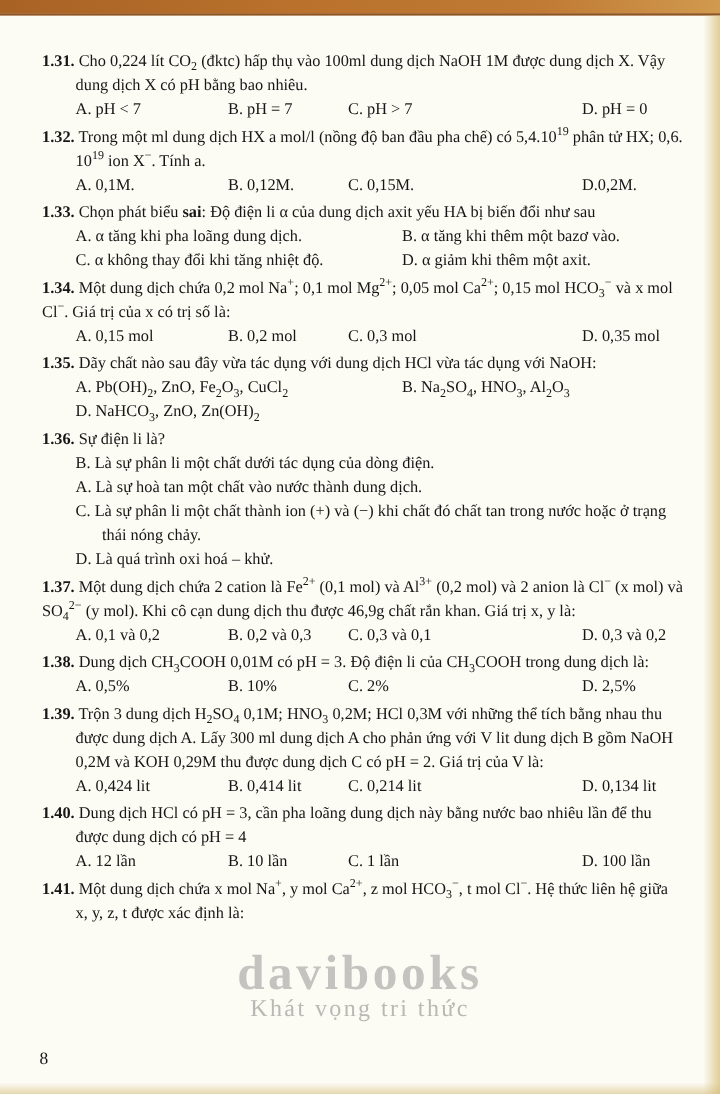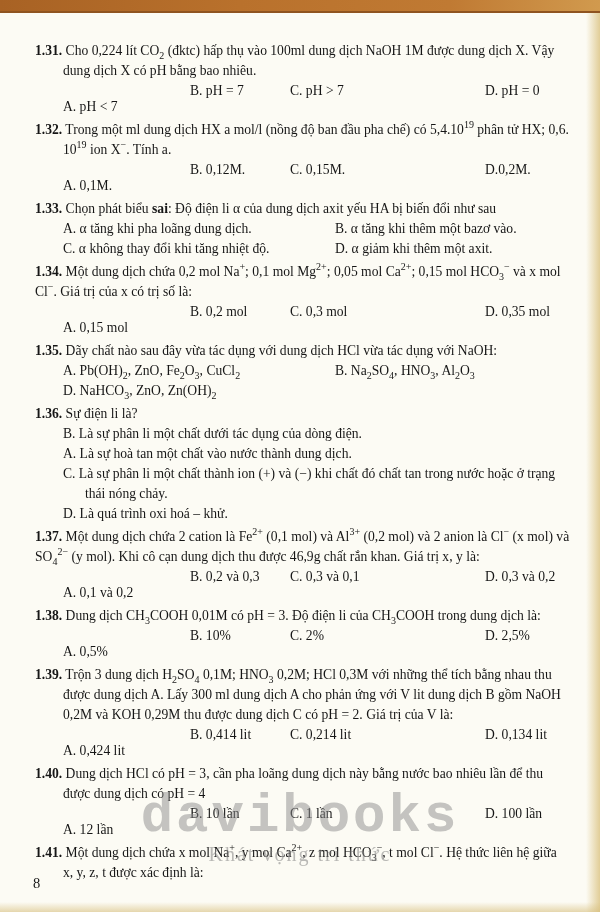--- a/index.html
+++ b/index.html
@@ -29,34 +29,34 @@
     position:absolute; top:41px; left:35px; right:30px;
     font-size:13.6px; line-height:20px;
   }
   .q { margin-bottom:3px; }
   .qt { padding-left:28px; text-indent:-28px; }
   .qt.flush { padding-left:0; text-indent:0; }
   .qnum { font-weight:bold; }
   sub, sup { font-size:10px; line-height:0; }
   .opts { padding-left:28px; }
   .row4 { display:flex; }
-  .row4 .o1 { width:127px; flex:none;margin-top:16px; }
+  .row4 .o1 { width:127px; flex:none; }
   .row4 .o2 { width:100px; flex:none; }
   .row4 .o3 { width:155px; flex:none; }
   .row4 .o4 { flex:1;margin-left:40px; }
   .row2 { display:flex; }
   .row2 .o1 { width:272px; flex:none; }
   .row2 .o2 { flex:1; }
   .stack .opt { display:block; padding-left:22px; text-indent:-22px; }
   .watermark {
     position:absolute; left:0; right:0; top:786px; text-align:center;
     color:rgba(140,140,140,0.5); pointer-events:none; z-index:5;
   }
-  .wm1 { font-size:54px; letter-spacing:3px; font-weight:bold;
-         font-family:Liberation Mono, monospace; }
+  .wm1 { font-size:41px; letter-spacing:3px; font-weight:bold;
+         font-family:Liberation Serif, serif; }
   .wm2 { font-size:20px; margin-top:-4px; letter-spacing:2px;
          color:rgba(130,130,130,0.55); }
   .pagenum { position:absolute; left:33px; bottom:20px; font-size:14.5px; }
 </style>
 </head>
 <body>
 
 <div class="page">
   <div class="topbar"></div>
   <div class="edge-right"></div>

